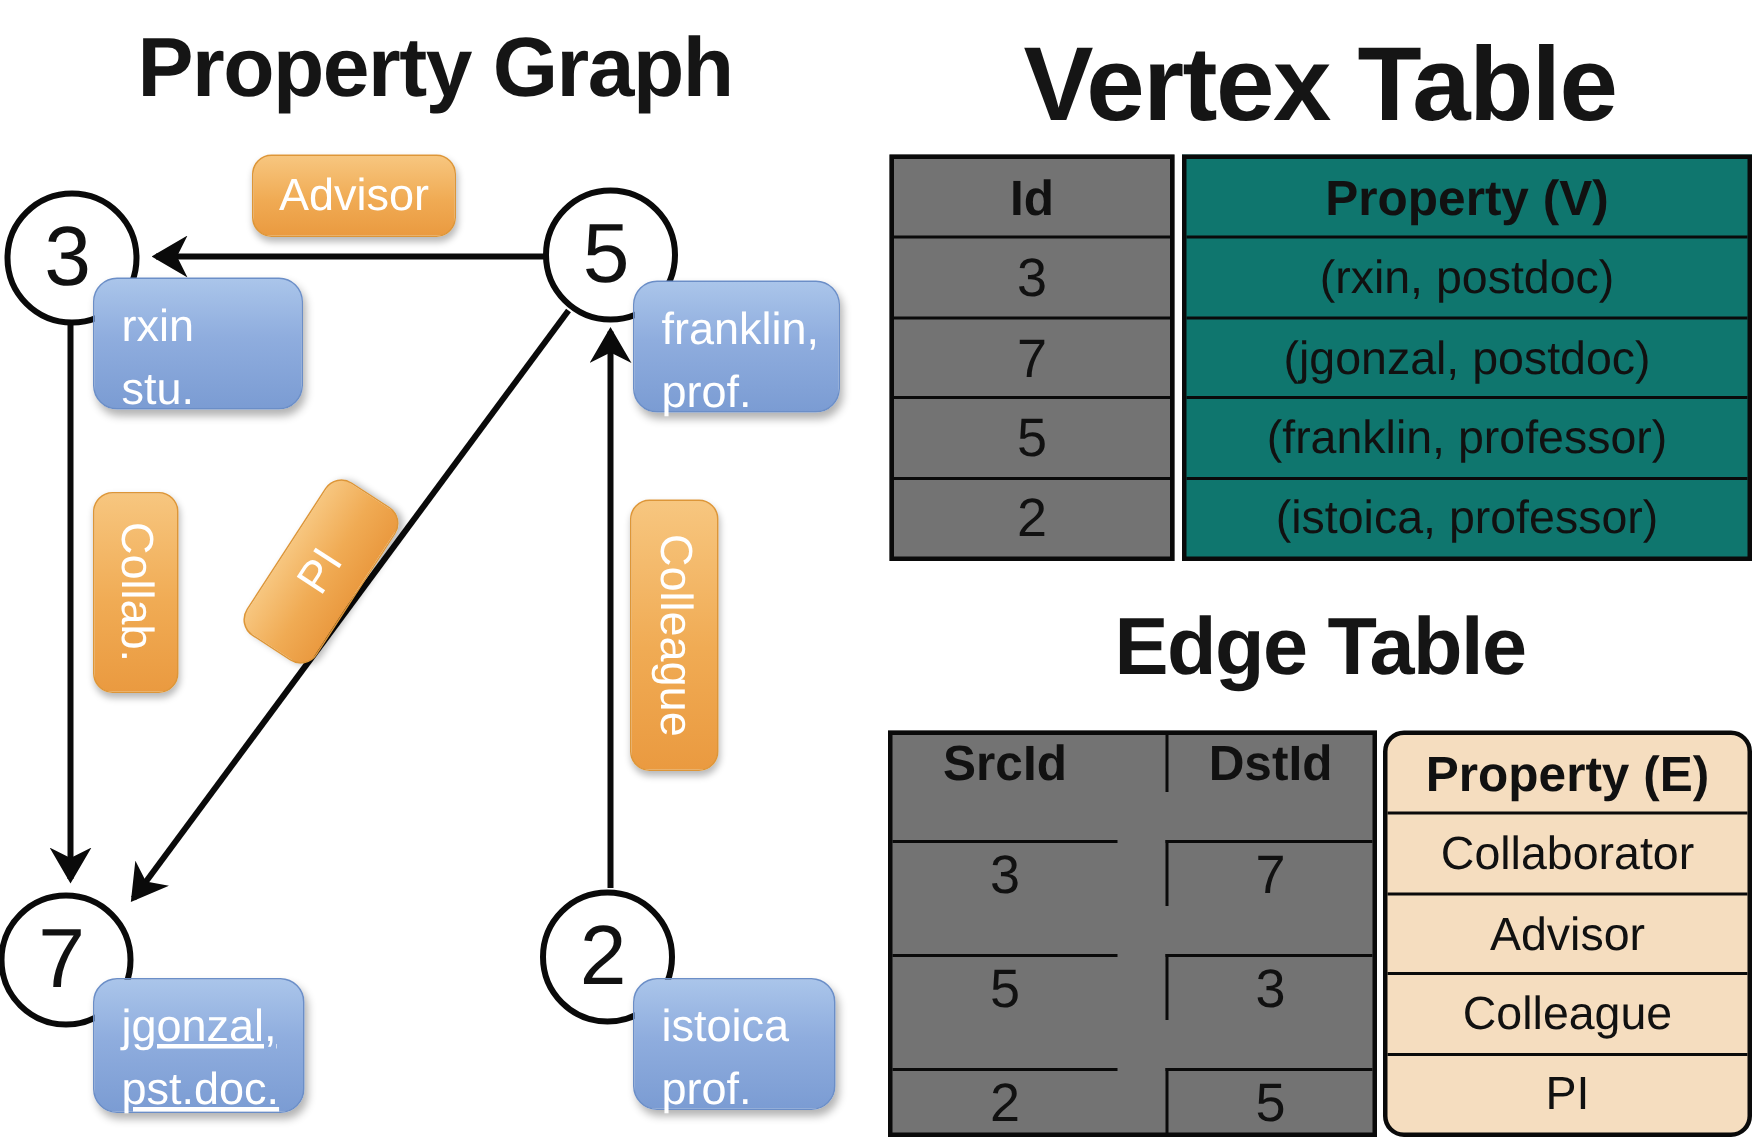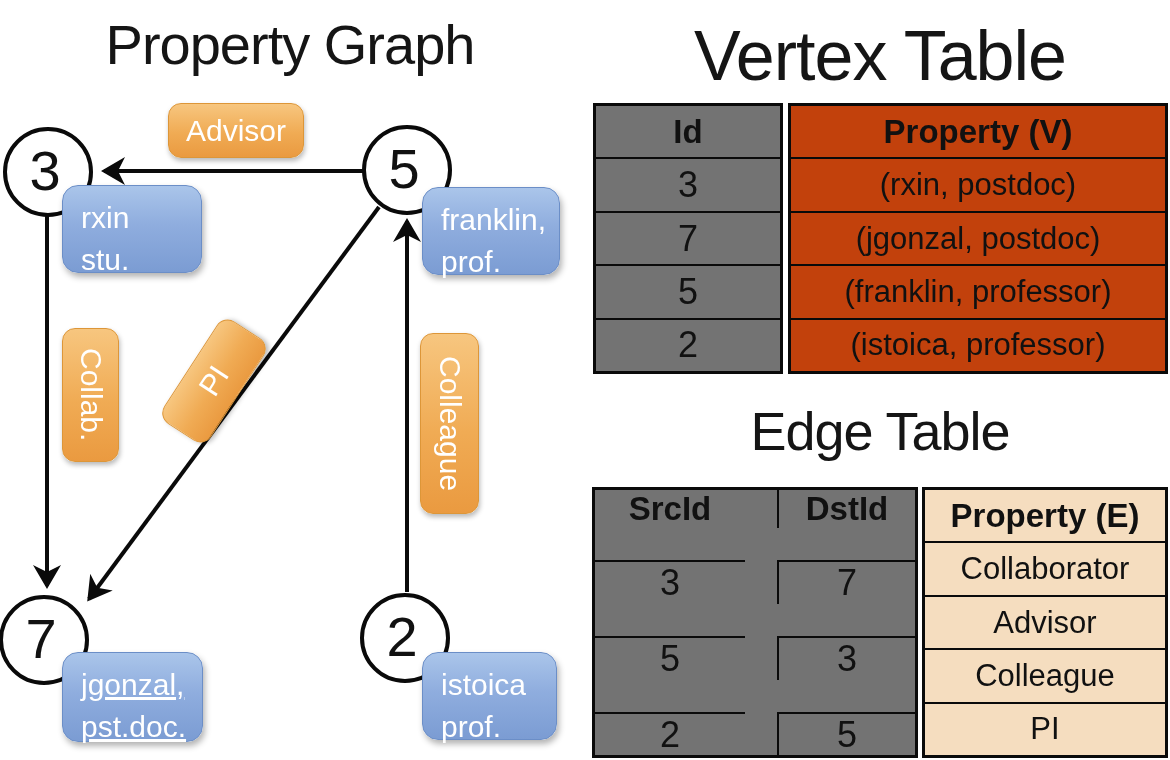--- a/index.html
+++ b/index.html
@@ -1,20 +1,20 @@
 <!DOCTYPE html>
 <html><head>
 <meta charset="utf-8">
 <style>
   html,body{margin:0;padding:0;background:#fff;}
   .stage{
     position:relative;width:1170px;height:760px;overflow:hidden;background:#fff;
     font-family:"Liberation Sans",sans-serif;color:#111;
   }
-  .title{position:absolute;text-align:center;font-weight:400;letter-spacing:-1px;color:#151515;}
+  .title{position:absolute;text-align:center;font-weight:700;letter-spacing:-1px;color:#151515;}
   .graph-title{left:30px;top:12px;width:520px;font-size:56px;}
   .vertex-title{left:620px;top:16px;width:520px;font-size:70px;}
   .edge-title{left:620px;top:400px;width:520px;font-size:54px;}
 
   svg.edges{position:absolute;left:0;top:0;z-index:1;}
 
   .node{
     position:absolute;width:82px;height:82px;border:4px solid #0a0a0a;border-radius:50%;
     background:#fff;display:flex;align-items:center;justify-content:center;z-index:2;
   }
@@ -39,24 +39,24 @@
 
   .tbox{position:absolute;border:3px solid #0a0a0a;box-sizing:border-box;background:#737373;z-index:2;}
   .tbox .cell{
     display:flex;align-items:center;justify-content:center;
     font-size:36px;font-weight:400;text-align:center;
   }
   .tbox .cell.head{font-weight:700;font-size:33px;}
   .col{display:flex;flex-direction:column;}
   .col .cell{flex:1;}
   .col .cell + .cell{border-top:2px solid #0a0a0a;}
-  .fill-v{background:#c2410c;}
+  .fill-v{background:#0f766e;}
   .fill-v .cell{font-size:31px;}
   .fill-v .cell.head{font-size:33px;}
-  .fill-e{background:#f5ddbf;}
+  .fill-e{background:#f5ddbf;border-radius:14px;}
   .fill-e .cell{font-size:31px;}
   .fill-e .cell.head{font-size:33px;}
   .grid2{display:grid;grid-template-columns:150px 1fr;}
   .grid2 .cell{border-top:2px solid #0a0a0a;}
   .grid2 .cell:nth-child(-n+2){border-top:none;}
   .grid2 .cell:nth-child(even){border-left:2px solid #0a0a0a;}
 </style>
 </head>
 <body>
 

